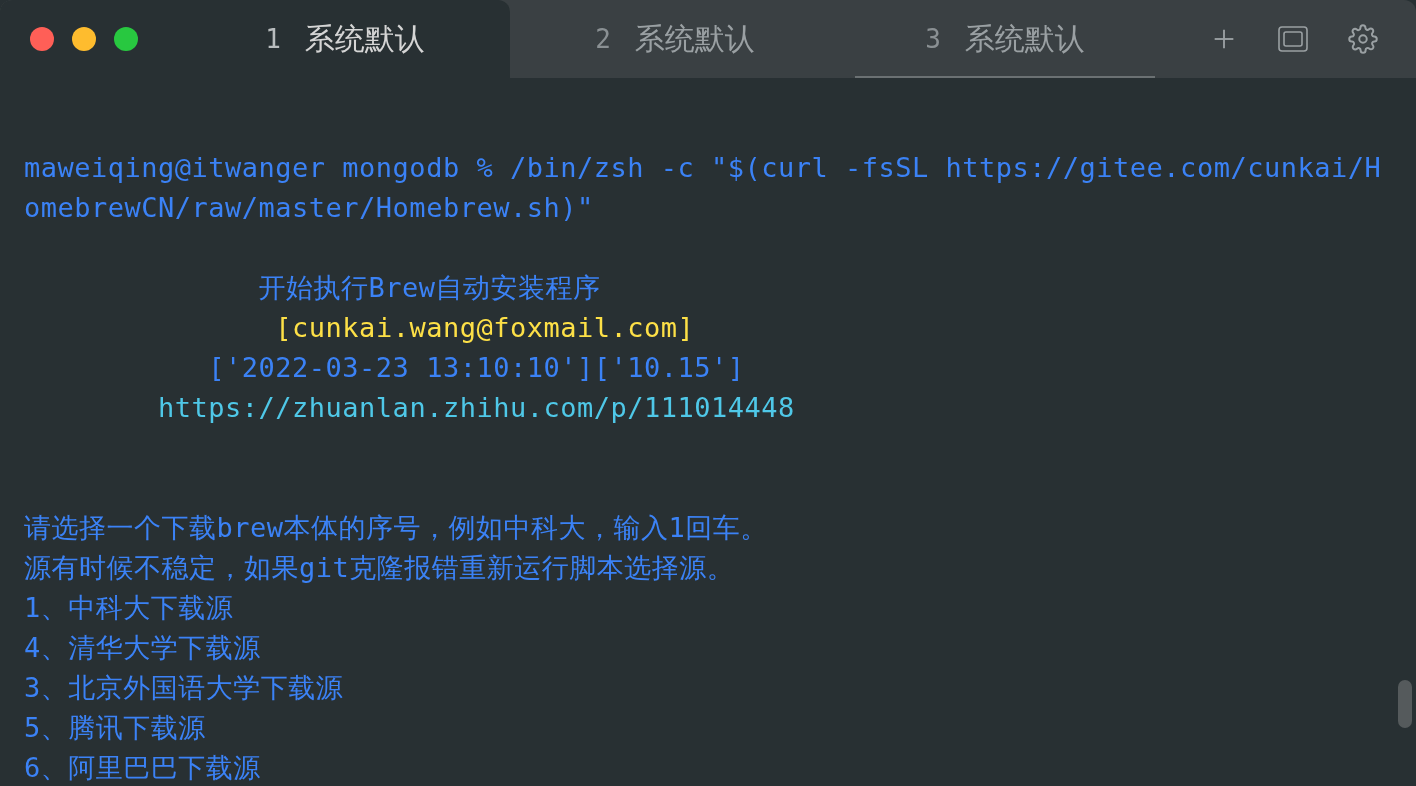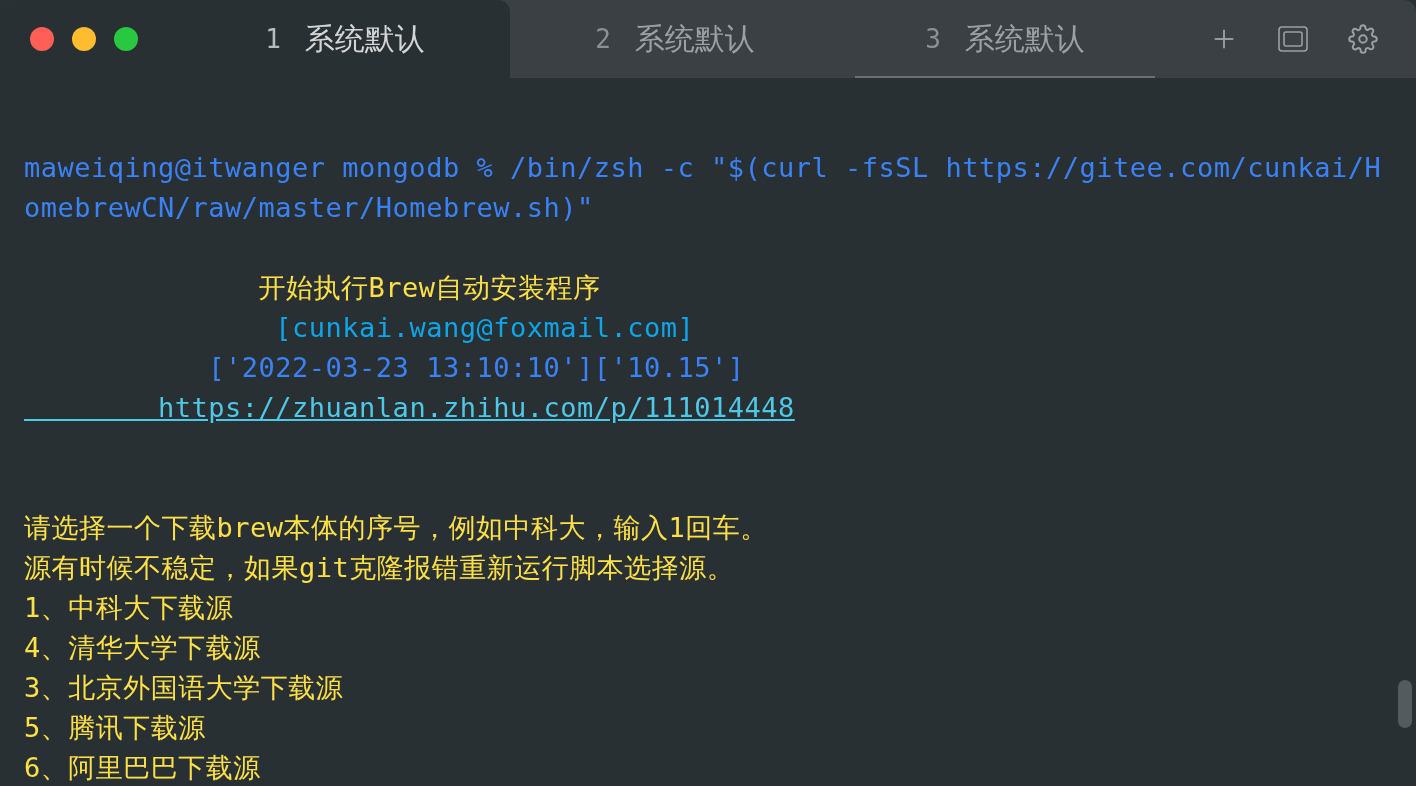--- a/index.html
+++ b/index.html
@@ -92,23 +92,23 @@
     color: #c9cccd;
     font-size: 27px;
     line-height: 40px;
     white-space: pre-wrap;
     word-break: break-all;
     letter-spacing: 0.5px;
     overflow-y: auto;
     position: relative;
   }
   .c-white  { color: #3b82f6; }
-  .c-green  { color: #fde047; }
-  .c-cyan   { color: #0ea5e9; }
-  .c-link   { color: #4fc8e8; text-decoration: underline; }
+  .c-green  { color: #3b82f6; }
+  .c-cyan   { color: #fde047; }
+  .c-link   { color: #4fc8e8; }
   .scrollbar {
     position: absolute;
     right: 4px;
     bottom: 58px;
     width: 14px;
     height: 48px;
     background: #555a5c;
     border-radius: 7px;
   }
   svg { display: block; }

